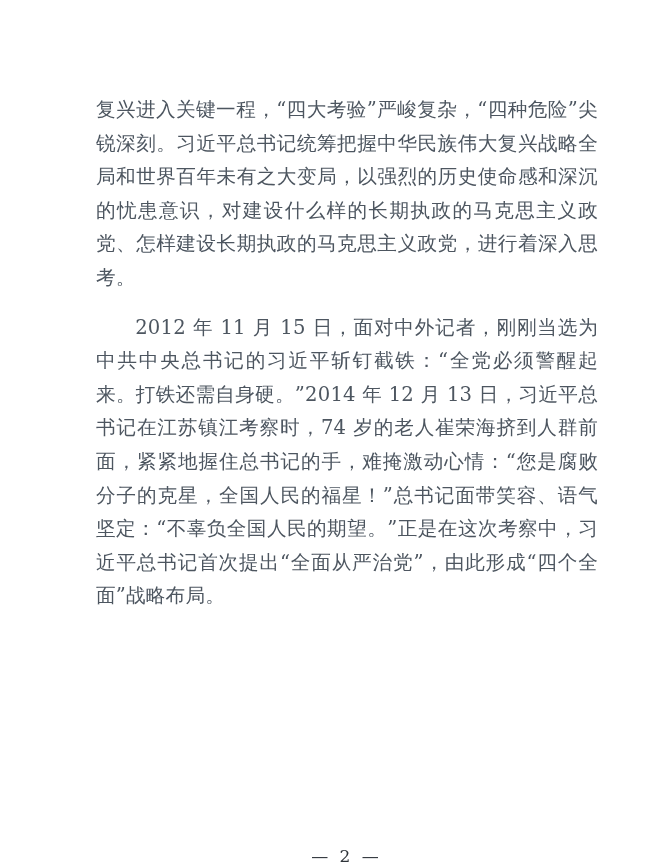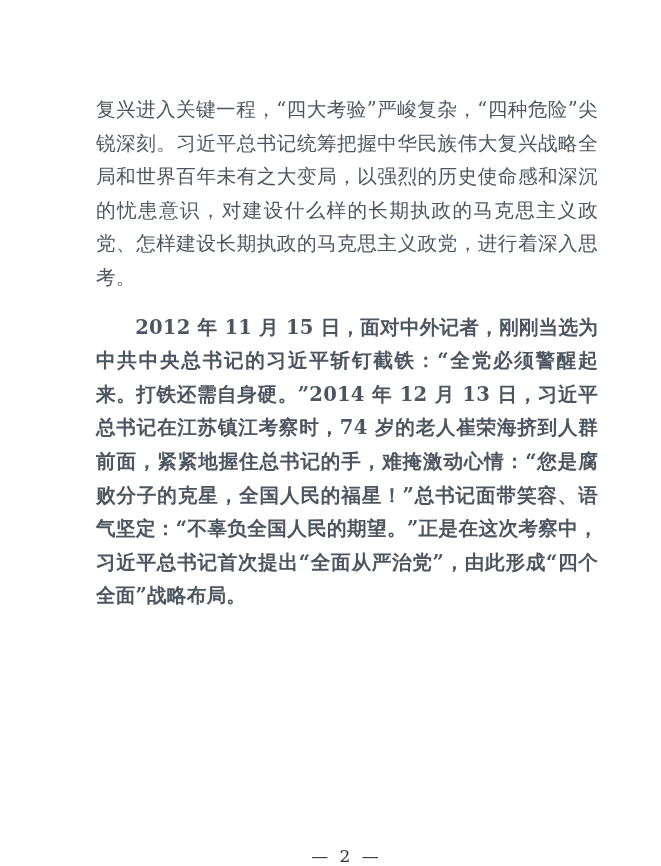--- a/index.html
+++ b/index.html
@@ -30,21 +30,20 @@
     font-size: 19.6px;
     line-height: 33.6px;
     text-align: justify;
     letter-spacing: 0.2px;
   }
   .para {
     text-align: justify;
   }
   .para.indent {
     text-indent: 2em;
-    font-weight: bold;
   }
   .footer {
     position: absolute;
     top: 822px;
     left: 0;
     width: 661px;
     text-align: center;
     color: var(--footer-text);
     font-size: 17px;
     line-height: 20px;

